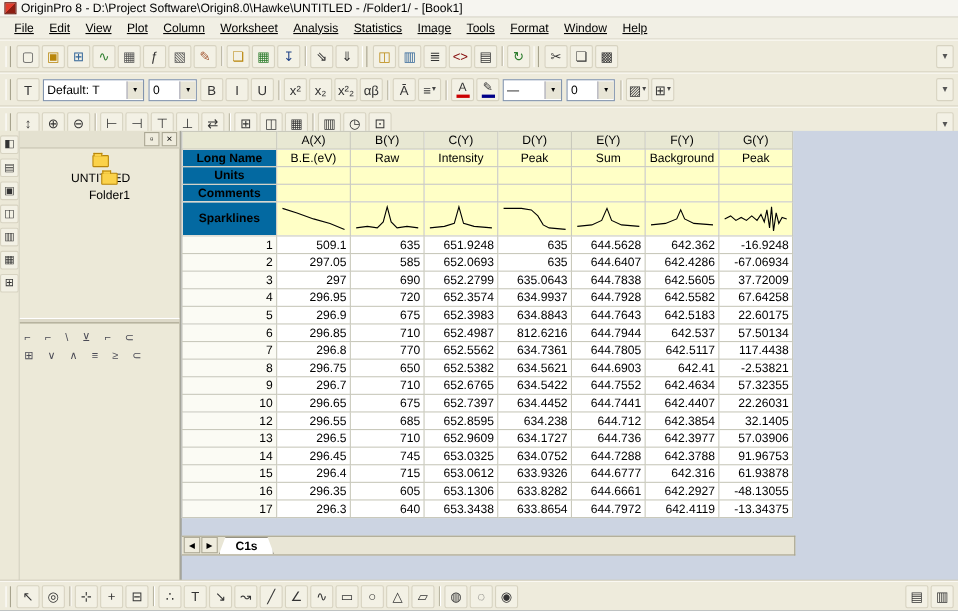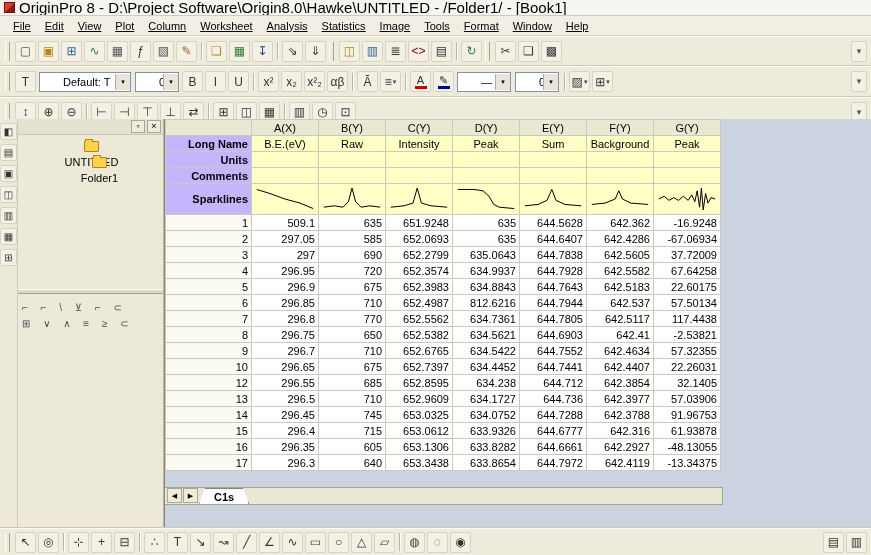--- a/index.html
+++ b/index.html
@@ -2,38 +2,38 @@
 <html><head>
 <meta charset="utf-8">
 <style>
   html,body{margin:0;padding:0;background:#9aa0a8;}
   .app{position:relative;width:871px;height:555px;background:#ece9d8;overflow:hidden;
        font-family:"Liberation Sans",sans-serif;font-size:11px;color:#000;}
   
   .titlebar{height:15px;display:flex;align-items:center;gap:4px;padding:0 4px;
             background:#f6f5f0;border-bottom:1px solid #cfccbd;white-space:nowrap;overflow:hidden;}
   .app-icon{width:9px;height:9px;flex:0 0 auto;background:linear-gradient(135deg,#e23c2c 0 50%,#8d1d12 50% 100%);border:1px solid #6d150c;}
-  .title-text{font-size:15px;}
+  .title-text{font-size:11px;}
   
   .menubar{height:19px;display:flex;align-items:center;padding-left:6px;background:#f1efe4;border-bottom:1px solid #d6d2c2;text-decoration:underline;}
   .menu-item{padding:2px 7px;cursor:default;}
   
   .toolbar{display:flex;align-items:center;padding:0 3px;background:#eeebdc;
            border-top:1px solid #fbfaf4;border-bottom:1px solid #cdc9b6;}
   .tb1{height:28px;} .tb2{height:29px;} .tb3{height:28px;}
   .grip{width:3px;height:19px;border-left:1px solid #ffffff;border-right:1px solid #a7a38d;margin:0 4px 0 2px;flex:0 0 auto;}
   .tsep{width:1px;height:18px;background:#b9b5a2;box-shadow:1px 0 0 #ffffff;margin:0 3px;flex:0 0 auto;}
   .tbtn{display:inline-flex;align-items:center;justify-content:center;min-width:19px;height:19px;
         margin:0 1px;font-size:12px;line-height:1;color:#333;background:#f3f1e5;
         border:1px solid #d7d3c1;border-radius:2px;cursor:default;flex:0 0 auto;}
   .dropmark{font-size:7px;margin-left:1px;color:#444;}
   .ovf{margin-left:auto;min-width:14px;font-size:9px;color:#555;}
   .combo{height:18px;background:#fff;border:1px solid #8294ad;display:inline-flex;align-items:center;
          margin:0 2px;font-size:11px;flex:0 0 auto;}
-  .combo .cval{padding:0 3px;flex:1;overflow:hidden;white-space:nowrap;margin-left:20px;}
+  .combo .cval{padding:0 3px;flex:1;overflow:hidden;white-space:nowrap;}
   .combo .darr{width:14px;height:16px;background:#e8e5d6;border-left:1px solid #aab;display:flex;
                align-items:center;justify-content:center;font-size:7px;}
   .colorbtn{position:relative;flex-direction:column;gap:0;}
   .cb-glyph{font-size:11px;line-height:10px;}
   .cb-bar{display:block;width:12px;height:3px;margin-top:1px;}
   
   .main{position:absolute;top:119px;left:0;right:0;bottom:26px;display:flex;background:#ece9d8;}
   .left-strip{width:17px;background:#ece9d8;border-right:1px solid #cfccbc;display:flex;flex-direction:column;align-items:center;padding-top:4px;}
   .left-strip .tbtn{min-width:15px;height:15px;font-size:10px;margin:0 0 4px 0;}
   .explorer{width:145px;border-right:1px solid #b9b5a4;display:flex;flex-direction:column;background:#ece9d8;}
@@ -50,21 +50,21 @@
   .glyph-pane{padding:6px 4px;color:#4a4a55;}
   .glyph-row{font-size:10px;letter-spacing:5px;white-space:nowrap;line-height:16px;}
   .explorer-fill{flex:1;}
   
   .ws-area{flex:1;position:relative;background:#ccd4e2;overflow:hidden;border-left:1px solid #8a8776;}
   table.sheet{border-collapse:collapse;table-layout:fixed;background:#fff;}
   table.sheet td{border:1px solid #c9c9bc;padding:0 3px;height:15px;font-size:11px;
                  white-space:nowrap;overflow:hidden;cursor:default;}
   td.corner{background:#e8e8d3;border:1px solid #9d9d8c;}
   td.colhead{background:#e8e8d3;border:1px solid #9d9d8c;text-align:center;height:18px;}
-  td.rlabel{background:#c4b5fd;font-weight:bold;text-align:right;border-color:#c9c9a8;}
+  td.rlabel{background:#0369a1;font-weight:bold;text-align:center;border-color:#c9c9a8;}
   td.lcell{background:#ffffc6;text-align:center;border-color:#c9c9a8;}
   td.spark{background:#ffffc6;border-color:#c9c9a8;padding:1px 2px;}
   td.spark svg{display:block;width:100%;height:30px;}
   td.rh{background:#fbfbf4;text-align:right;}
   td.cell{background:#ffffff;text-align:right;}
   .tabbar{position:absolute;left:0;width:555px;height:16px;background:#e9e6d6;border:1px solid #a7a38d;
           border-left:none;display:flex;align-items:flex-end;gap:1px;padding-left:2px;}
   .tab-arrow{width:13px;height:13px;display:flex;align-items:center;justify-content:center;font-size:7px;
              background:#efecdd;border:1px solid #aaa793;margin-bottom:1px;}
   .sheet-tab{height:15px;padding:0 14px;background:#ffffff;border:1px solid #8a8776;border-bottom:none;

